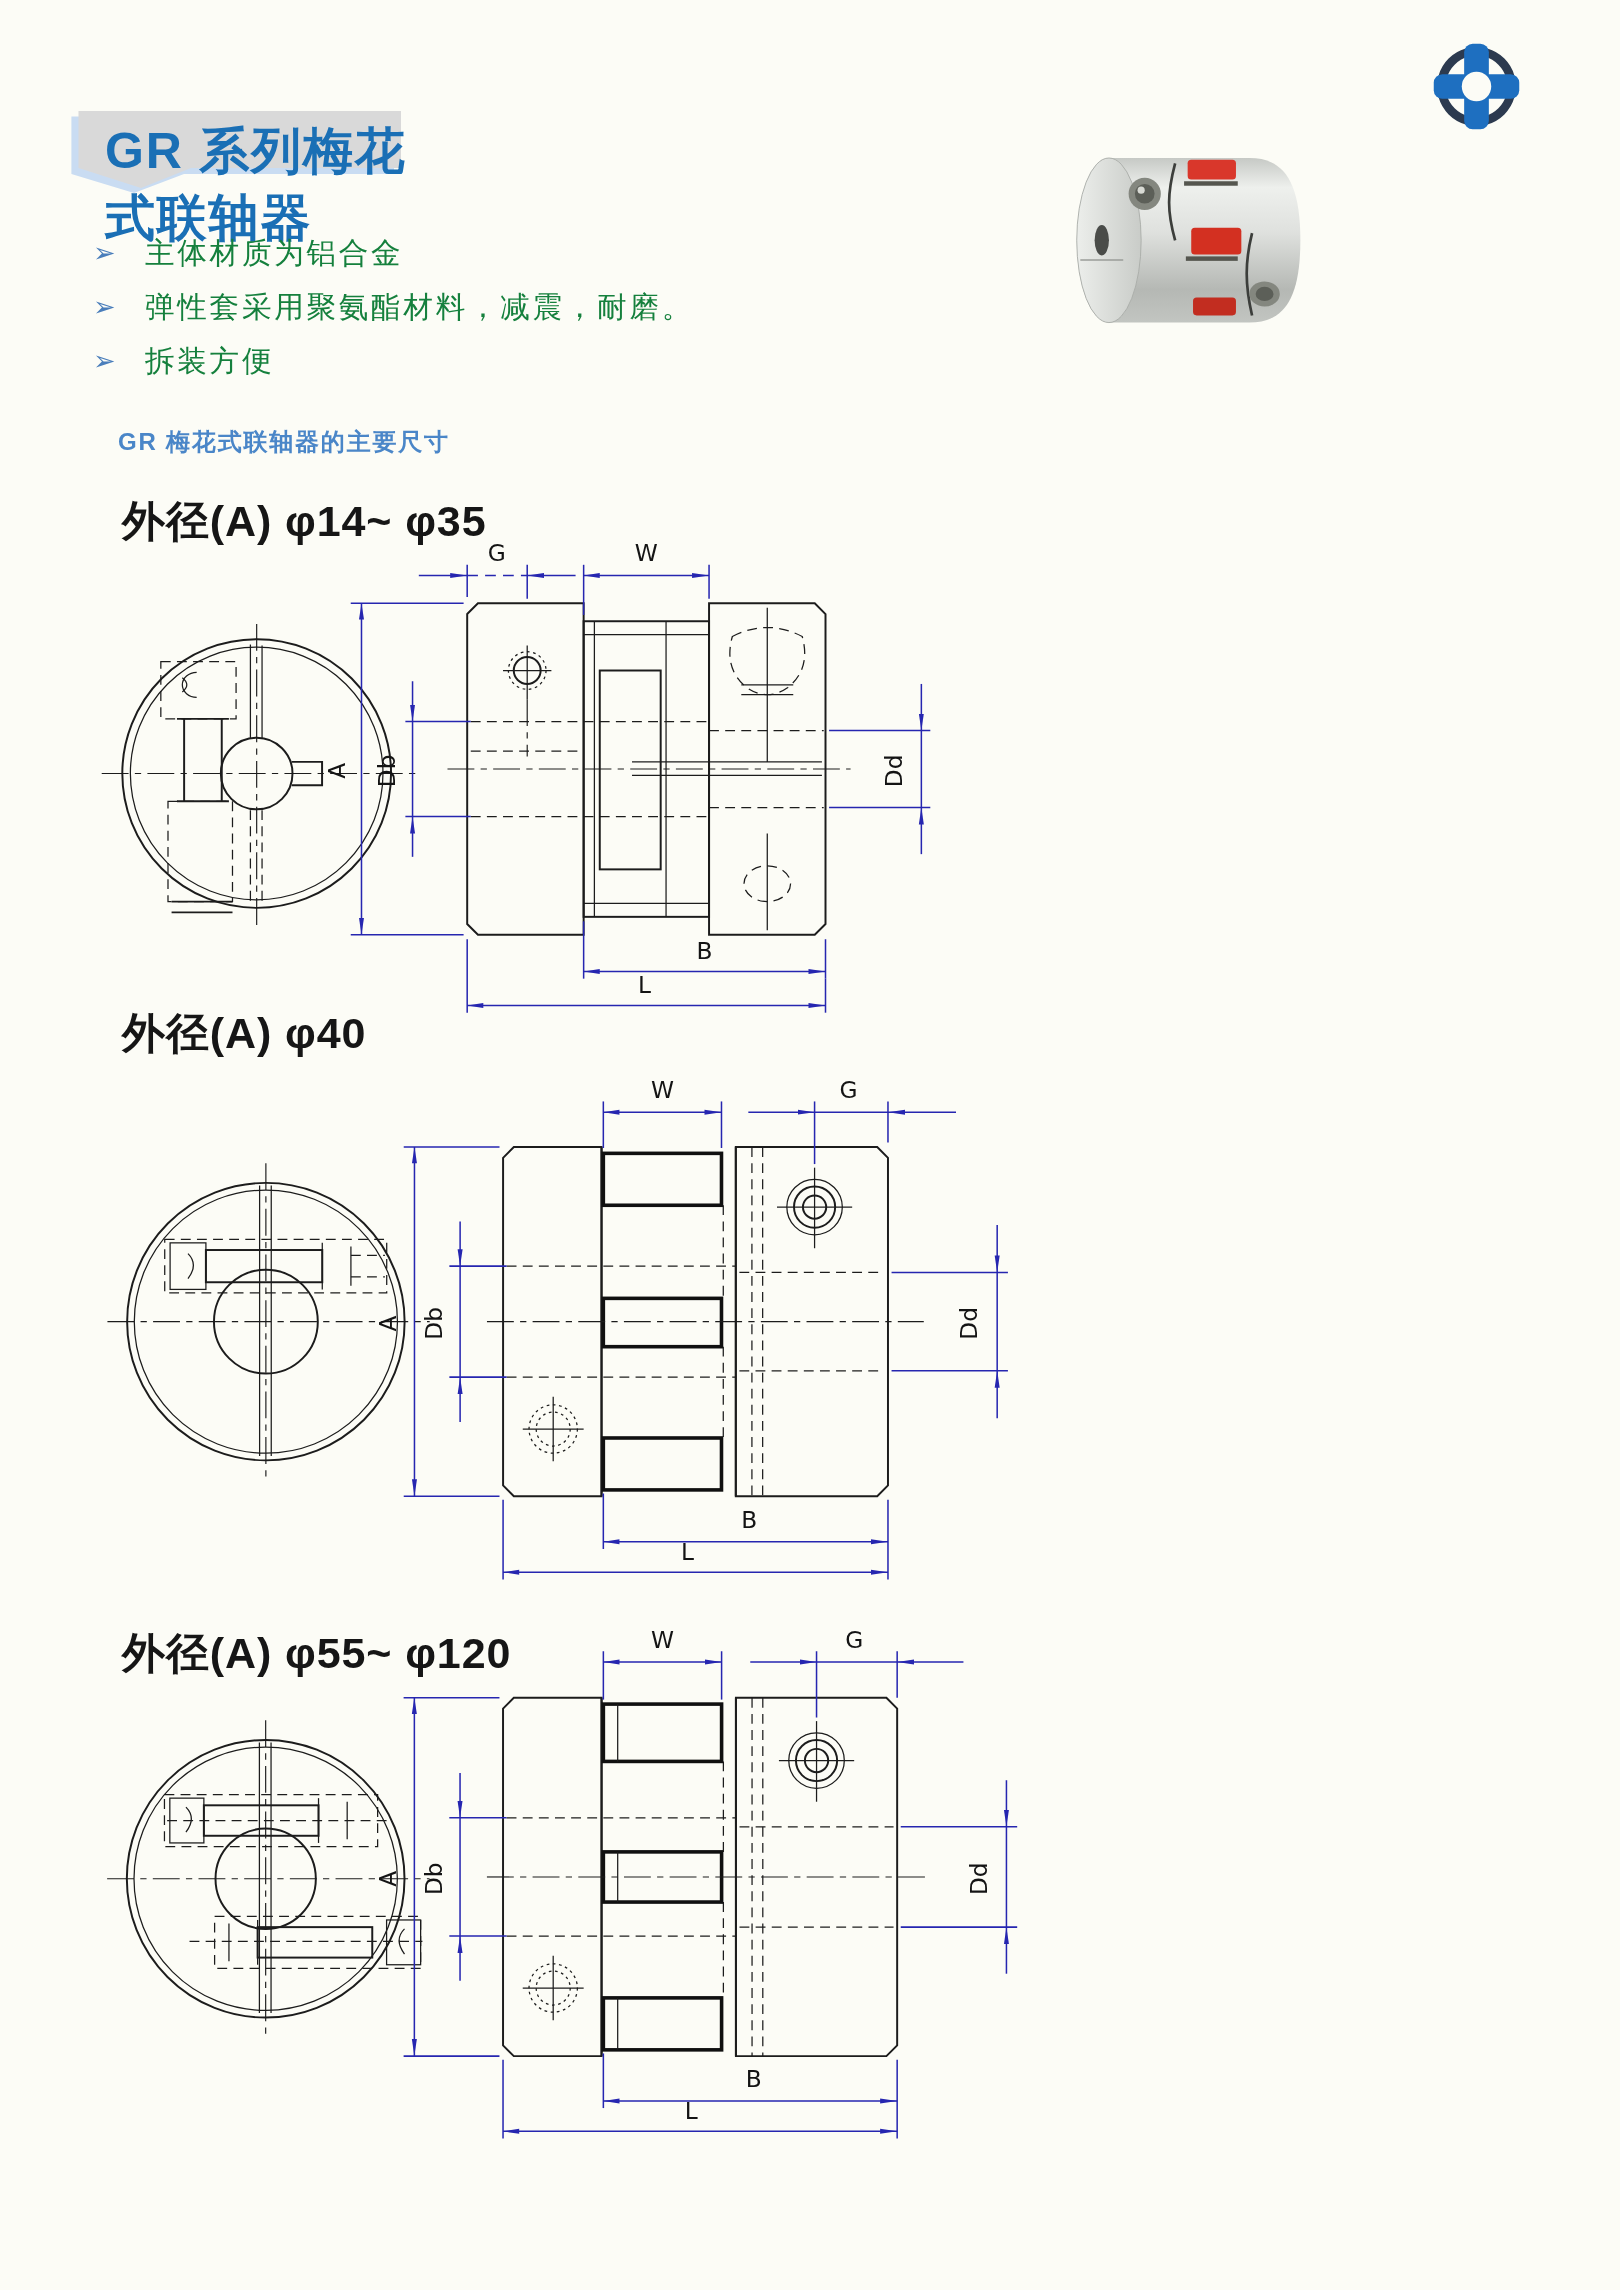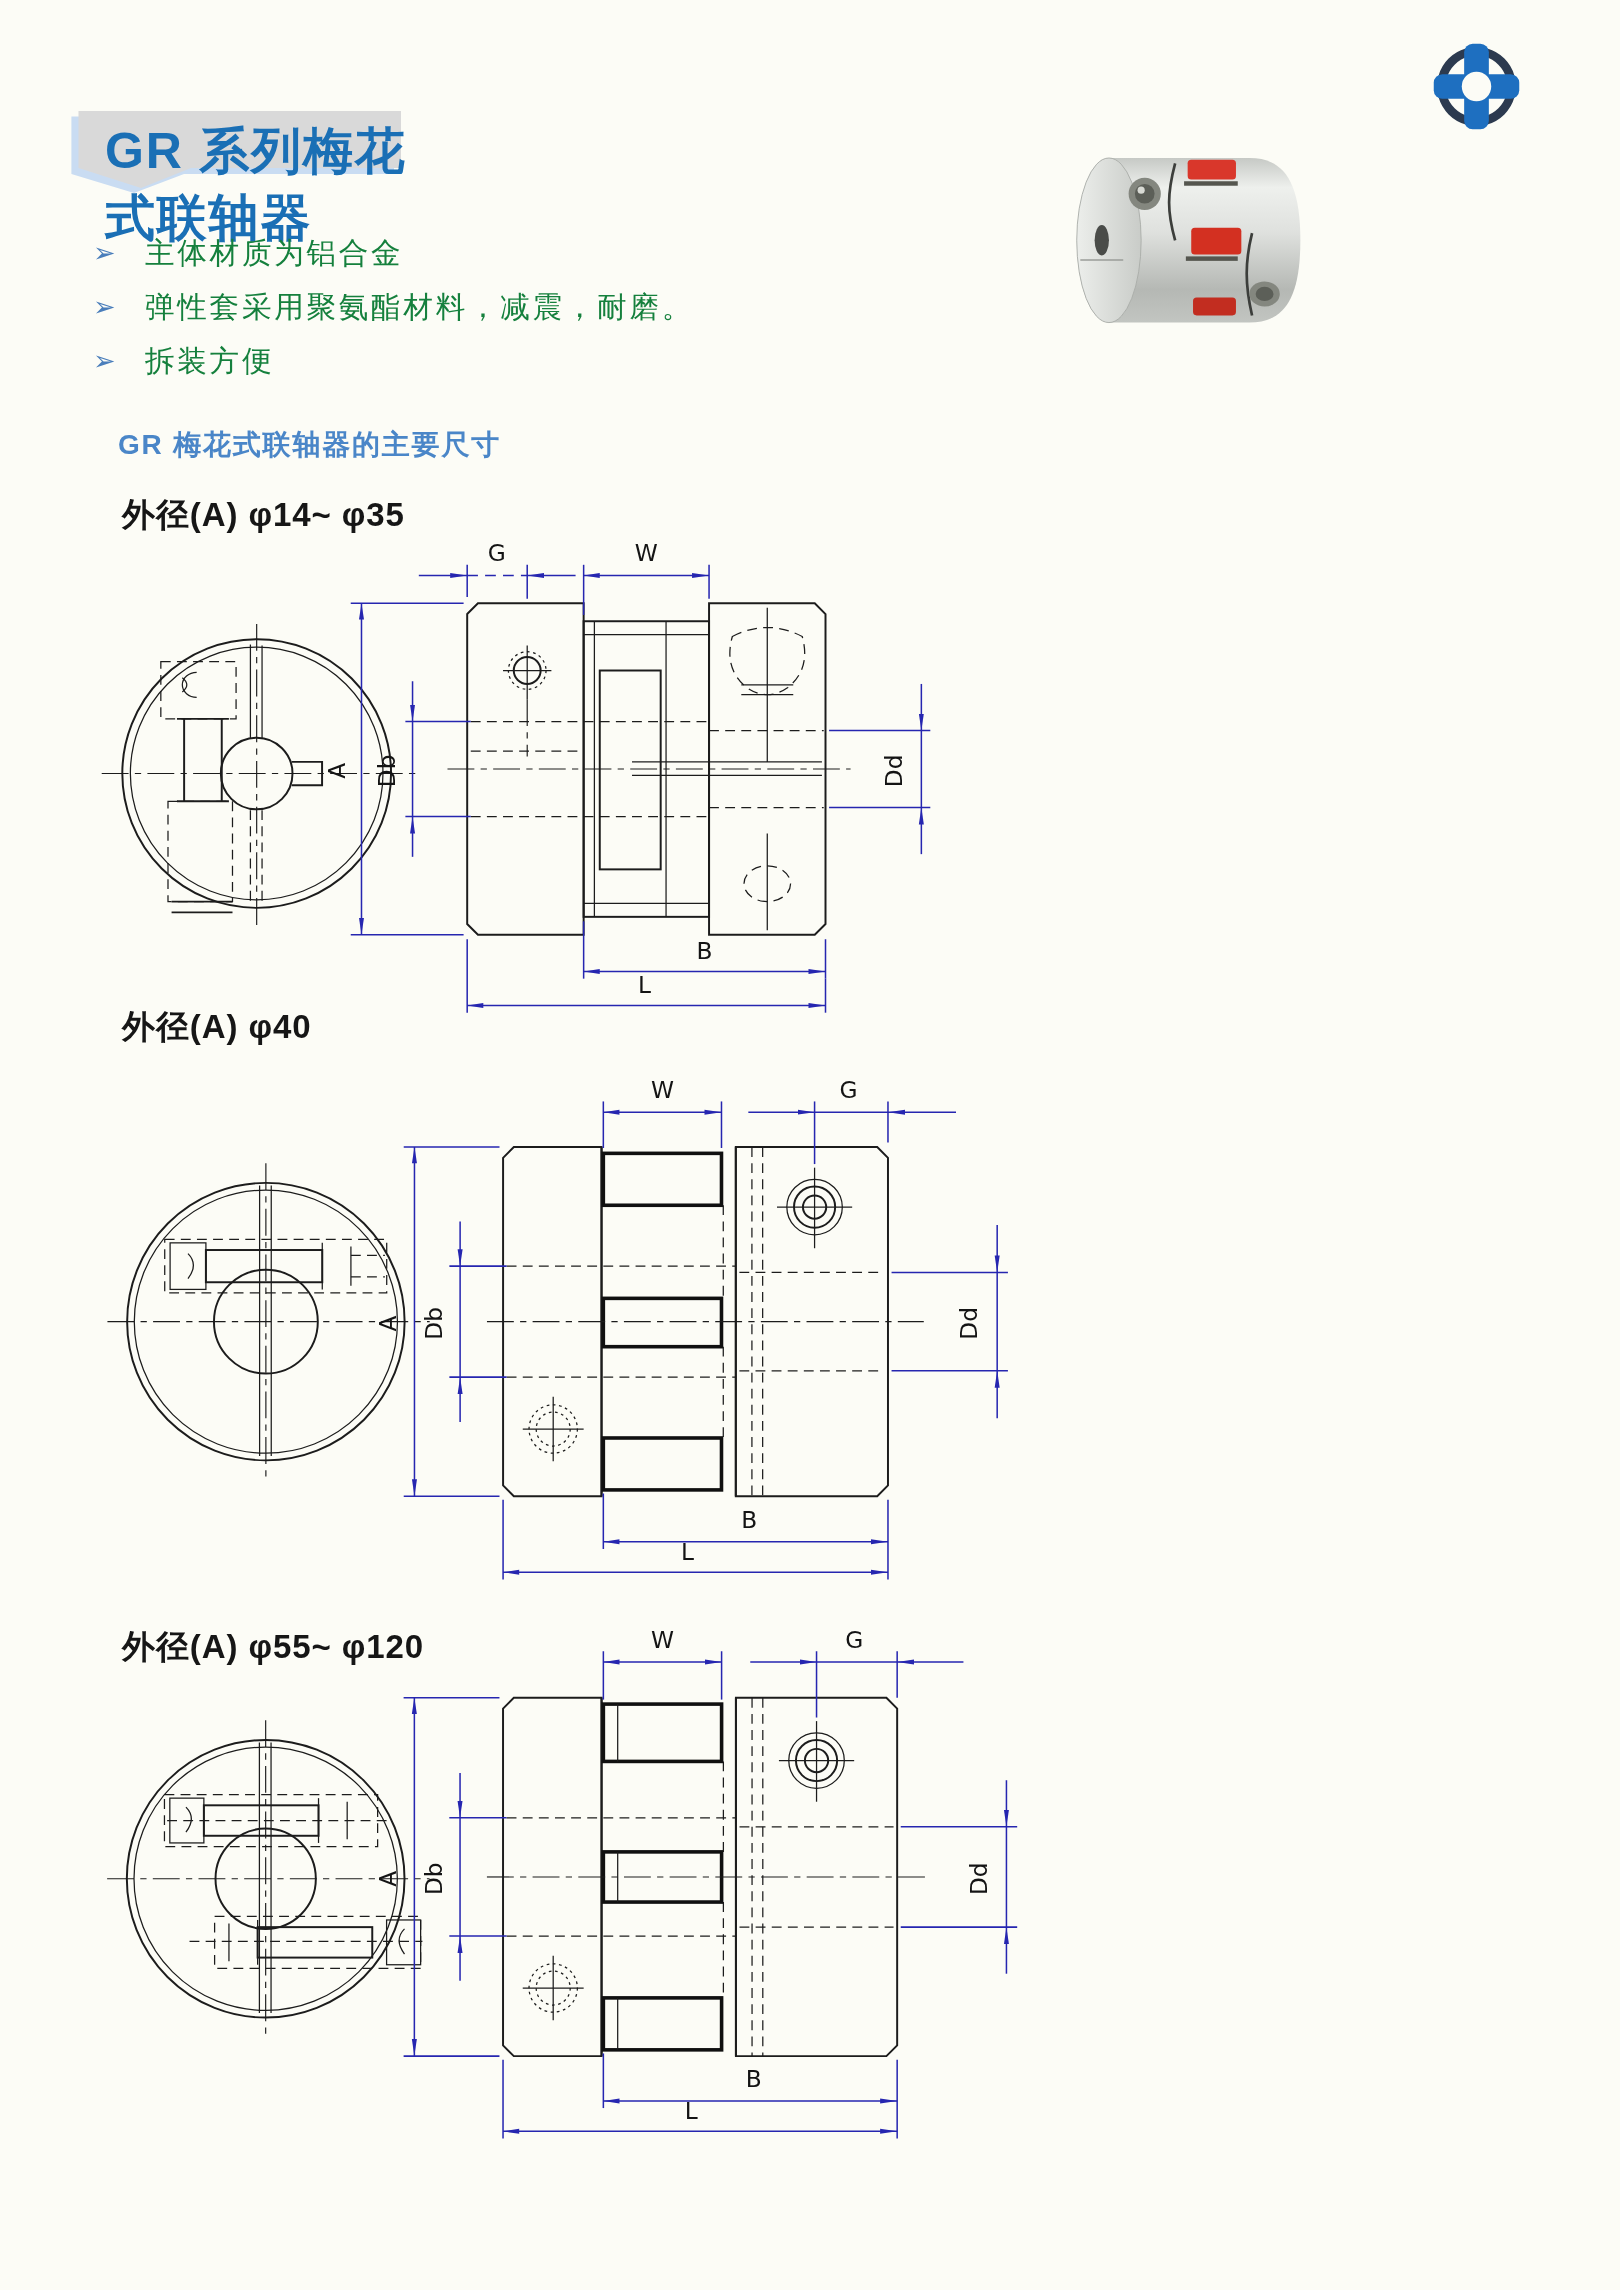--- a/index.html
+++ b/index.html
@@ -20,22 +20,22 @@
   .banner-title{position:absolute;left:39px;top:7.2px;
     font-size:50px;font-weight:bold;color:#1a6fb5;letter-spacing:1.8px;}
   
   .features{position:absolute;left:93px;top:235px;list-style:none;margin:0;padding:0;}
   .features li{display:flex;align-items:flex-start;margin-bottom:18px;height:36px;}
   .bullet{font-size:27px;color:#4a7ebb;width:52px;flex:0 0 52px;line-height:36px;}
   .feat-text{font-family:"DejaVu Serif","Liberation Serif",serif;
     font-size:29.6px;line-height:36px;color:#15803d;letter-spacing:2.7px;}
   
   .subtitle{position:absolute;left:118px;top:426px;
-    font-size:28px;font-weight:bold;color:#4a86c8;letter-spacing:1.8px;}
-  .sec-heading{position:absolute;font-size:33px;font-weight:bold;color:#161616;letter-spacing:0.9px;}
+    font-size:24px;font-weight:bold;color:#4a86c8;letter-spacing:1.8px;}
+  .sec-heading{position:absolute;font-size:43px;font-weight:bold;color:#161616;letter-spacing:0.9px;}
   #h-s1{left:122px;top:493px;}
   #h-s2{left:122px;top:1005px;}
   #h-s3{left:122px;top:1625px;}
   
   .dwg{position:absolute;}
   #dwg1{left:82px;top:536px;}
   #dwg2{left:82px;top:1071px;}
   #dwg3{left:82px;top:1619px;}
   .g1{stroke:#1c1c1c;stroke-width:1.4;fill:none;}
   .g2{stroke:#1c1c1c;stroke-width:2.2;fill:none;}

